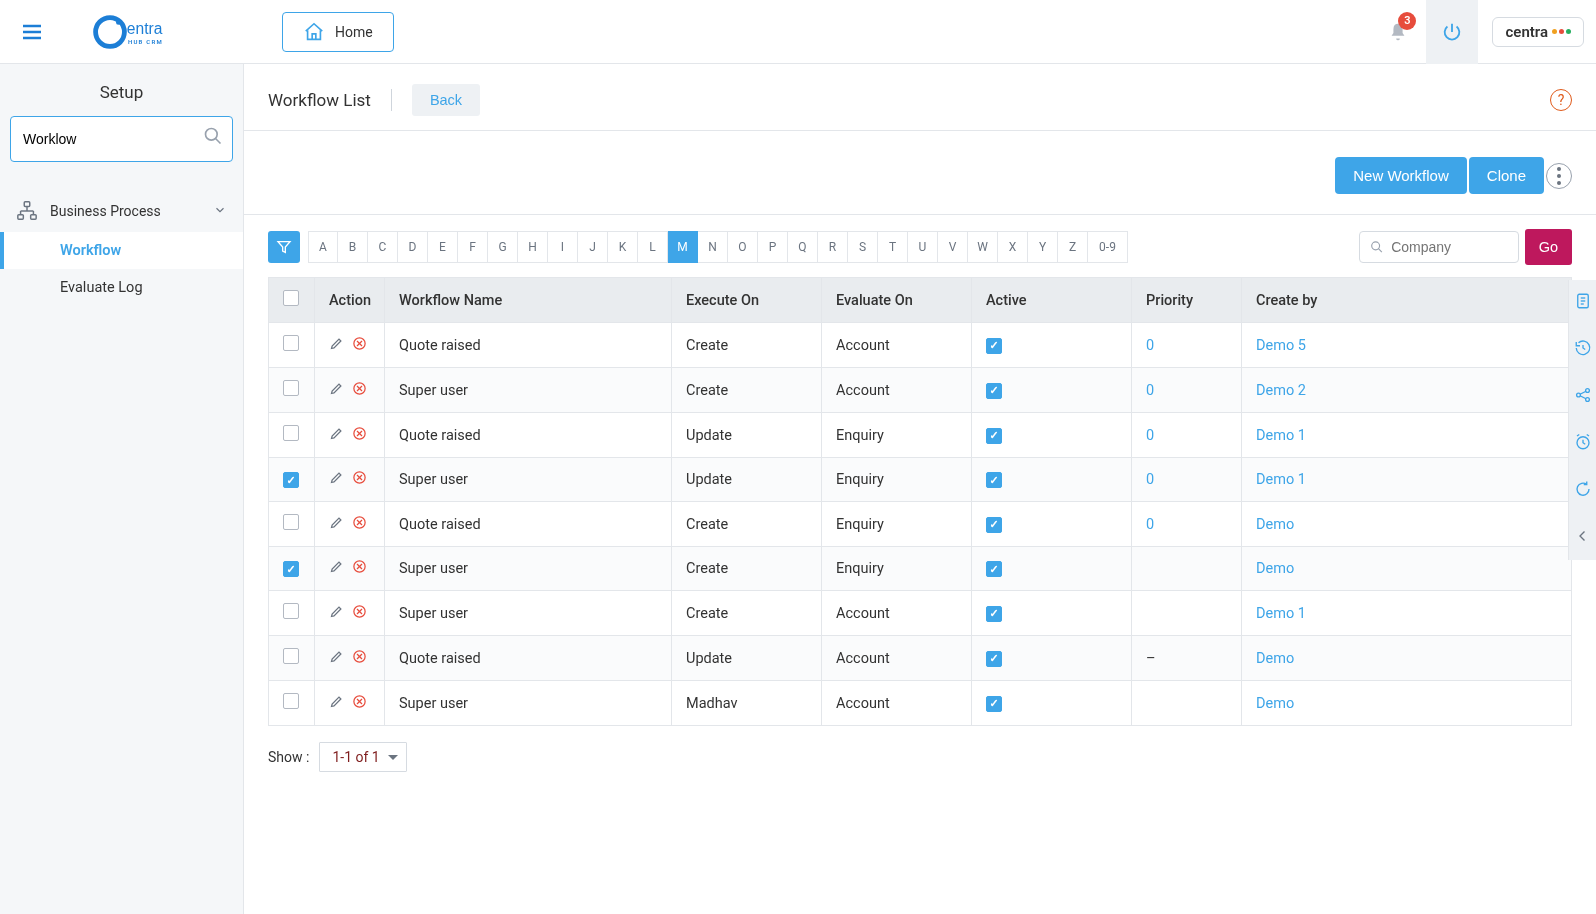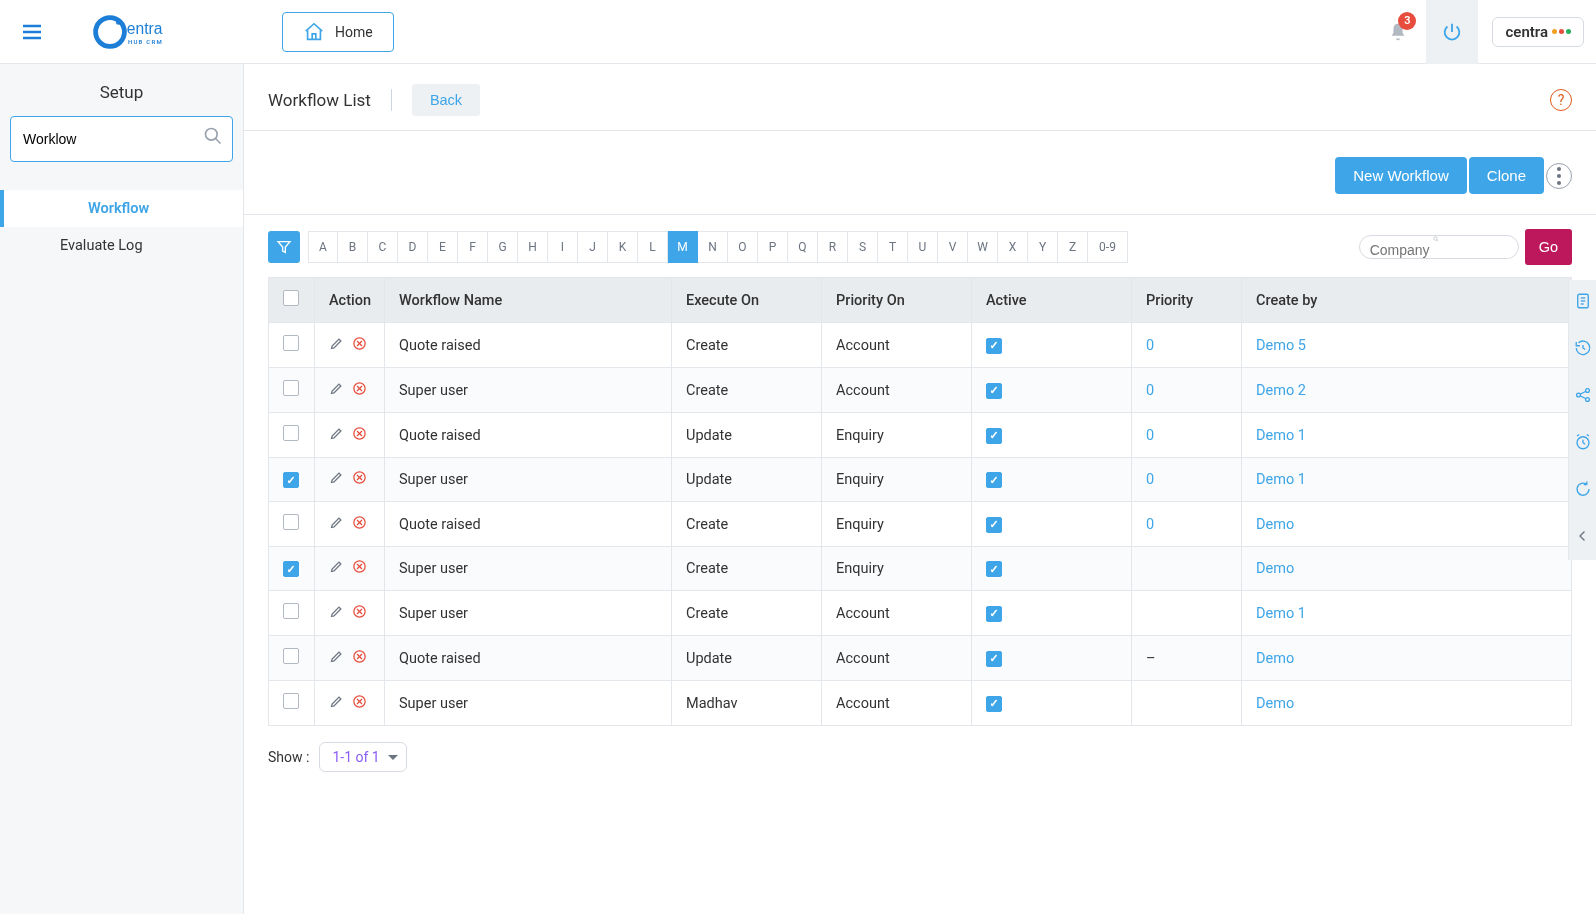--- a/index.html
+++ b/index.html
@@ -30,21 +30,21 @@
 .search-box { margin: 0 10px; position:relative; }
 .search-box input { width:100%; height:46px; border:1px solid #3ea5e8; border-radius:4px; padding: 0 36px 0 12px; font-size:14px; background:#fff;}
 .search-box svg { position:absolute; right:10px; top:10px; width:20px; height:20px; stroke:#98a1ad; fill:none; stroke-width:2;}
 .nav-group { margin-top: 28px; }
 .nav-parent { display:flex; align-items:center; padding: 10px 16px; gap:12px; color:#333; cursor:pointer;}
 .nav-parent svg.tree { width:22px; height:22px; stroke:#6b7480; fill:none; stroke-width:1.6;}
 .nav-parent .chev { margin-left:auto; }
 .nav-parent .chev svg { width:14px; height:14px; stroke:#6b7480; fill:none; stroke-width:2;}
 .nav-child { padding: 10px 16px 10px 60px; cursor:pointer; font-size:14.5px;}
 .nav-child.active { color:#3ea5e8; font-weight:600; border-left:4px solid #3ea5e8; background:#fff;}
-.nav-child.active{ padding-left:84px;}
+.nav-child.active{ padding-left:56px;}
 
 .main { flex:1; position:relative; overflow:auto;}
 .page-head { display:flex; align-items:center; padding: 20px 24px 14px; border-bottom:1px solid #e3e6ea;}
 .page-title { font-size:17px; color:#333;}
 .divider { width:1px; height:22px; background:#cfd5dc; margin:0 20px;}
 .back-btn { background:#eef1f4; color:#3ea5e8; padding:8px 18px; border-radius:3px; cursor:pointer; border:none; font-size:14.5px;}
 .help-icon { margin-left:auto; width:22px; height:22px; border:1.5px solid #e05a1a; border-radius:50%; display:flex; align-items:center; justify-content:center; color:#e05a1a; font-size:14px; cursor:pointer;}
 
 .action-row { display:flex; align-items:center; justify-content:flex-end; padding: 26px 24px 20px; gap:2px; border-bottom:1px solid #e3e6ea;}
 .btn-primary { background:#3ea5e8; color:#fff; border:none; border-radius:4px; padding:10px 18px; font-size:15px; cursor:pointer;}
@@ -53,21 +53,21 @@
 
 .filter-row { display:flex; align-items:center; padding: 14px 24px 12px; gap:0;}
 .filter-btn { width:32px; height:32px; background:#3ea5e8; border-radius:3px; display:flex; align-items:center; justify-content:center; cursor:pointer;}
 .filter-btn svg{width:16px;height:16px;stroke:#fff;fill:none;stroke-width:2;}
 .alpha-list { display:flex; margin-left:8px;}
 .alpha-item { min-width:30px; height:32px; border:1px solid #e3e6ea; border-left:none; display:flex; align-items:center; justify-content:center; font-size:12px; color:#6b7480; cursor:pointer; background:#fff;}
 .alpha-item:first-child{border-left:1px solid #e3e6ea;}
 .alpha-item.active{ background:#3ea5e8; color:#fff; border-color:#3ea5e8;}
 .alpha-item.wide{ min-width:40px;}
 .company-search { margin-left:auto; display:flex; align-items:center;}
-.company-search .wrap{ display:flex; align-items:center; border:1px solid #d6dbe1; border-radius:13px; height:24px; padding:0 8px 0 10px; width:160px;flex-direction:column;}
+.company-search .wrap{ display:flex; align-items:center; border:1px solid #d6dbe1; border-radius:4px; height:32px; padding:0 8px 0 10px; width:160px;}
 .company-search .wrap svg{width:16px;height:16px;stroke:#98a1ad;fill:none;stroke-width:2;margin-right:8px;}
 .company-search input{ border:none; outline:none; font-size:14px; width:100%;}
 .go-btn { background:#be185d; color:#fff; border:none; height:36px; padding:0 14px; border-radius:3px; margin-left:6px; cursor:pointer; font-size:14.5px;}
 
 
 .tbl { width: calc(100% - 48px); margin: 0 24px; border:1px solid #e3e6ea; border-collapse:collapse; table-layout:fixed;}
 .tbl th, .tbl td { border-bottom:1px solid #e3e6ea; border-right:1px solid #e3e6ea; padding: 12px 14px; text-align:left; font-size:14.5px;}
 .tbl th { background:#e9ecef; font-weight:500; color:#333;}
 .tbl td { background:#fff; }
 .tbl tbody tr:nth-child(odd) td { background:#fff;}
@@ -81,21 +81,21 @@
 .col-prio{width:110px;}
 .col-create{width:330px;}
 .chk-box { width:16px; height:16px; border:1px solid #b3b9c2; border-radius:2px; display:inline-flex; align-items:center; justify-content:center; cursor:pointer; background:#fff;}
 .chk-box.checked{ background:#3ea5e8; border-color:#3ea5e8;}
 .chk-box.checked::after{ content:"✓"; color:#fff; font-size:11px; font-weight:700;}
 .act-icons { display:flex; gap:8px; align-items:center;}
 .act-icons svg{ width:15px; height:15px;}
 .link { color:#3ea5e8; cursor:pointer;}
 
 .pager-row { padding: 16px 24px; display:flex; align-items:center; gap:10px; color:#333;}
-.pager-select { border:1px solid #d6dbe1; border-radius:6px; padding:6px 26px 6px 12px; color:#8b5cf6; position:relative; cursor:pointer; display:flex; align-items:center;}
+.pager-select { border:1px solid #d6dbe1; border-radius:1px; padding:6px 26px 6px 12px; color:#7f1d1d; position:relative; cursor:pointer; display:flex; align-items:center;}
 .pager-select::after{content:""; position:absolute; right:8px; top:50%; margin-top:-2px; border-left:5px solid transparent; border-right:5px solid transparent; border-top:5px solid #6b7480;}
 
 
 .dock { position:fixed; right:0; top:280px; width:28px; background:#eef1f4; border-left:1px solid #e3e6ea; padding:12px 0; display:flex; flex-direction:column; align-items:center; gap:26px;}
 .dock div{cursor:pointer;}
 .dock svg{width:18px;height:18px;stroke:#3ea5e8;fill:none;stroke-width:1.8;}
 .dock .collapse svg{stroke:#6b7480;}
 
 </style>
 </head>
@@ -155,20 +155,35 @@
   <div class="sidebar">
     <div class="sidebar-title">Setup</div>
     <div class="search-box">
       <input value="Worklow" style="">
       <svg viewBox="0 0 24 24">
           <circle cx="10" cy="10" r="7"></circle>
           <line x1="15" y1="15" x2="21" y2="21"></line>
         </svg>
     </div>
     <div class="nav-group">
+      <div class="nav-parent">
+        <svg class="tree" viewBox="0 0 24 24">
+            <rect x="9" y="2" width="6" height="5" rx="1"></rect>
+            <rect x="2" y="16" width="6" height="5" rx="1"></rect>
+            <rect x="16" y="16" width="6" height="5" rx="1"></rect>
+            <line x1="12" y1="7" x2="12" y2="12"></line>
+            <line x1="5" y1="16" x2="5" y2="12"></line>
+            <line x1="19" y1="16" x2="19" y2="12"></line>
+            <line x1="5" y1="12" x2="19" y2="12"></line>
+          </svg>
+        <span>Business Process</span>
+        <span class="chev"><svg viewBox="0 0 24 24">
+              <polyline points="6 9 12 15 18 9"></polyline>
+            </svg></span>
+      </div>
       <div id="nav-children">
           <div class="nav-child active">Workflow</div>
           <div class="nav-child">Evaluate Log</div>
         </div>
     </div>
   </div>
 
   <div class="main">
     <div class="page-head">
       <div class="page-title">Workflow List</div>
@@ -237,21 +252,21 @@
       </div>
     </div>
 
     <table class="tbl">
       <thead>
         <tr>
           <th class="col-chk"><span class="chk-box"></span></th>
           <th class="col-act">Action</th>
           <th class="col-name">Workflow Name</th>
           <th class="col-exec">Execute On</th>
-          <th class="col-eval">Priority On</th>
+          <th class="col-eval">Evaluate On</th>
           <th class="col-active">Active</th>
           <th class="col-prio">Priority</th>
           <th class="col-create">Create by</th>
         </tr>
       </thead>
       <tbody id="tbody">
           <tr>
             <td class="col-chk"><span class="chk-box"></span></td>
             <td class="col-act">
               <div class="act-icons">

